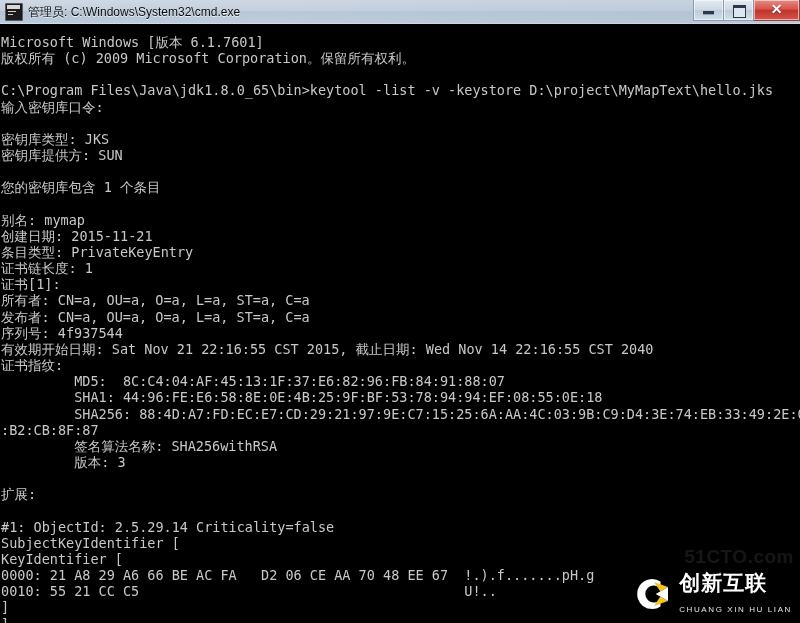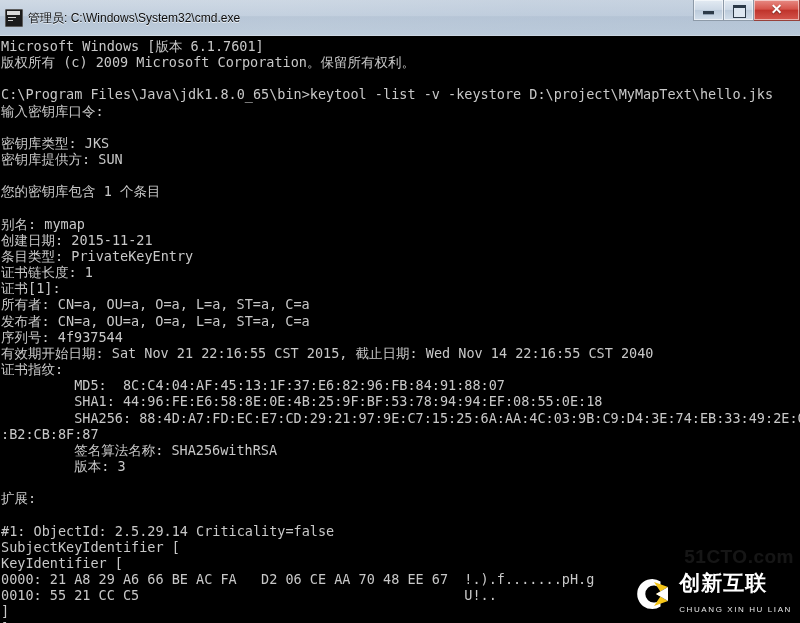--- a/index.html
+++ b/index.html
@@ -18,21 +18,21 @@
     position: relative;
     width: 800px;
     height: 623px;
     background: #000000;
     overflow: hidden;
   }
 
   
   #titlebar {
     position: relative;
-    height: 36px;
+    height: 24px;
     background: linear-gradient(to bottom,
         #cfd9e4 0%, #c2cfde 45%, #b4c3d4 46%, #bccbda 100%);
     box-shadow: inset 0 -1px 0 rgba(255,255,255,0.35);
     display: flex;
     align-items: center;
     overflow: hidden;
   }
   
   #titlebar::after {
     content: "";
@@ -139,21 +139,21 @@
 
   
   #console {
     position: relative;
     height: 599px;
     background: #000000;
     color: #c8c8c8;
     font-family: "DejaVu Sans Mono", "Liberation Mono", monospace;
     font-size: 13.5px;
     line-height: 16.15px;
-    padding: 2px 0 0 1px;
+    padding: 10px 0 0 1px;
     box-sizing: border-box;
     white-space: pre;
     overflow: hidden;
     z-index: 1;
   }
   .line {
     white-space: pre;
     min-height: 16.15px;
     letter-spacing: 0px;
   }

